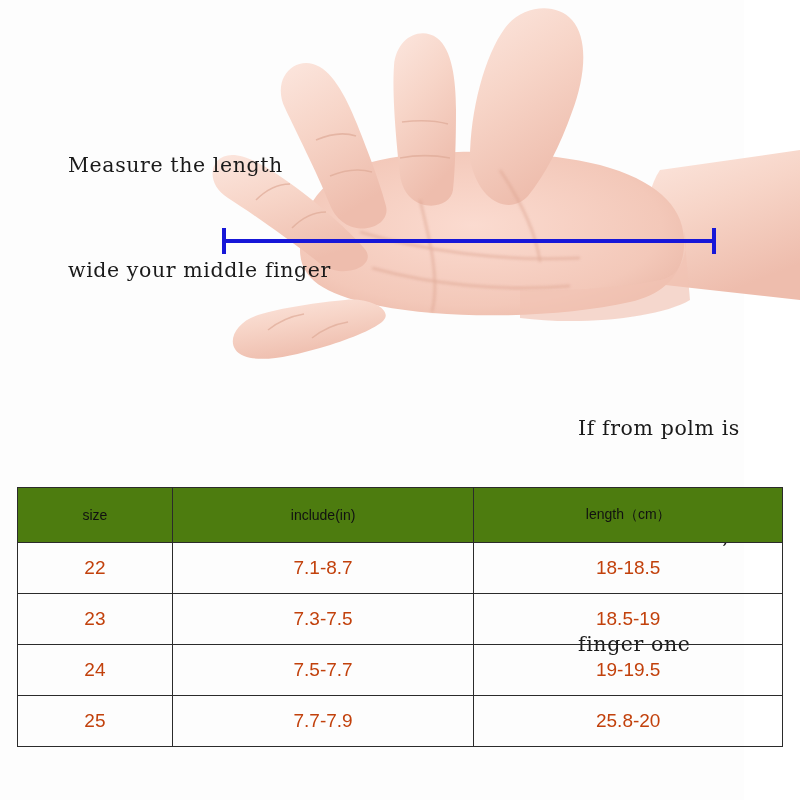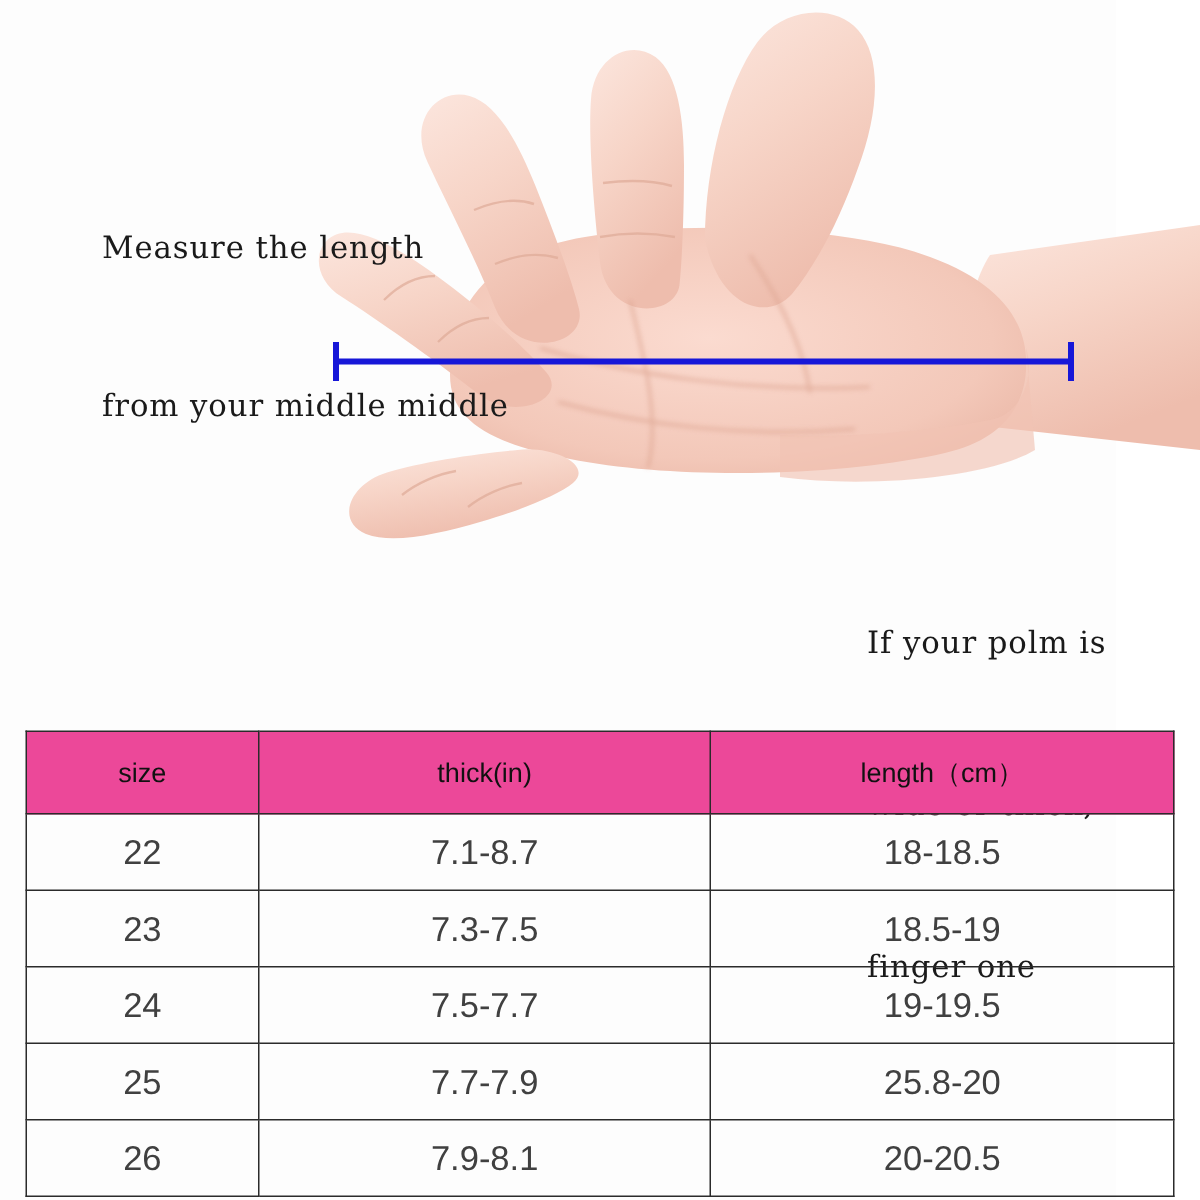--- a/index.html
+++ b/index.html
@@ -94,28 +94,28 @@
     left: 17px;
     top: 487px;
     width: 766px;
     border-collapse: collapse;
     font-family: "Liberation Sans", sans-serif;
   }
   .size-table td, .size-table th {
     border: 1px solid #2b2b2b;
     text-align: center;
     font-weight: normal;
-    font-size: 23px;
-    color: #404040;
+    font-size: 19px;
+    color: #c2410c;
     height: 50px;
     padding: 0;
   }
   .size-table thead th {
-    background: #ec4899;
-    font-size: 18px;
+    background: #4d7c0f;
+    font-size: 14px;
     height: 54px;
     color: #111;
     margin-top: 20px;
   }
   .size-table col.c1 { width: 155px; }
   .size-table col.c2 { width: 302px; }
   .size-table col.c3 { width: 309px; }
 </style>
 </head>
 <body>
@@ -210,39 +210,39 @@
   </div>
 
   <div class="measure-bar">
     <div class="shaft"></div>
     <div class="cap left"></div>
     <div class="cap right"></div>
   </div>
 
   <div class="instruction-top">
     <span class="line">Measure the length</span>
-    <span class="line">from your middle middle</span>
+    <span class="line">wide your middle finger</span>
   </div>
 
   <div class="instruction-right">
-    <span class="line">If your polm is</span>
+    <span class="line">If from polm is</span>
     <span class="line">wide or thick,</span>
     <span class="line">finger one</span>
   </div>
 
   <table class="size-table">
     <colgroup>
       <col class="c1">
         <col class="c2">
         <col class="c3">
     </colgroup>
     <thead>
       <tr>
         <th>size</th>
-        <th>thick(in)</th>
+        <th>include(in)</th>
         <th>length（cm）</th>
       </tr>
     </thead>
     <tbody>
       <tr>
         <td>22</td>
         <td>7.1-8.7</td>
         <td>18-18.5</td>
       </tr>
       <tr>
@@ -253,21 +253,16 @@
       <tr>
         <td>24</td>
         <td>7.5-7.7</td>
         <td>19-19.5</td>
       </tr>
       <tr>
         <td>25</td>
         <td>7.7-7.9</td>
         <td>25.8-20</td>
       </tr>
-      <tr>
-        <td>26</td>
-        <td>7.9-8.1</td>
-        <td>20-20.5</td>
-      </tr>
     </tbody>
   </table>
 
 </div>
 
 </body></html>

